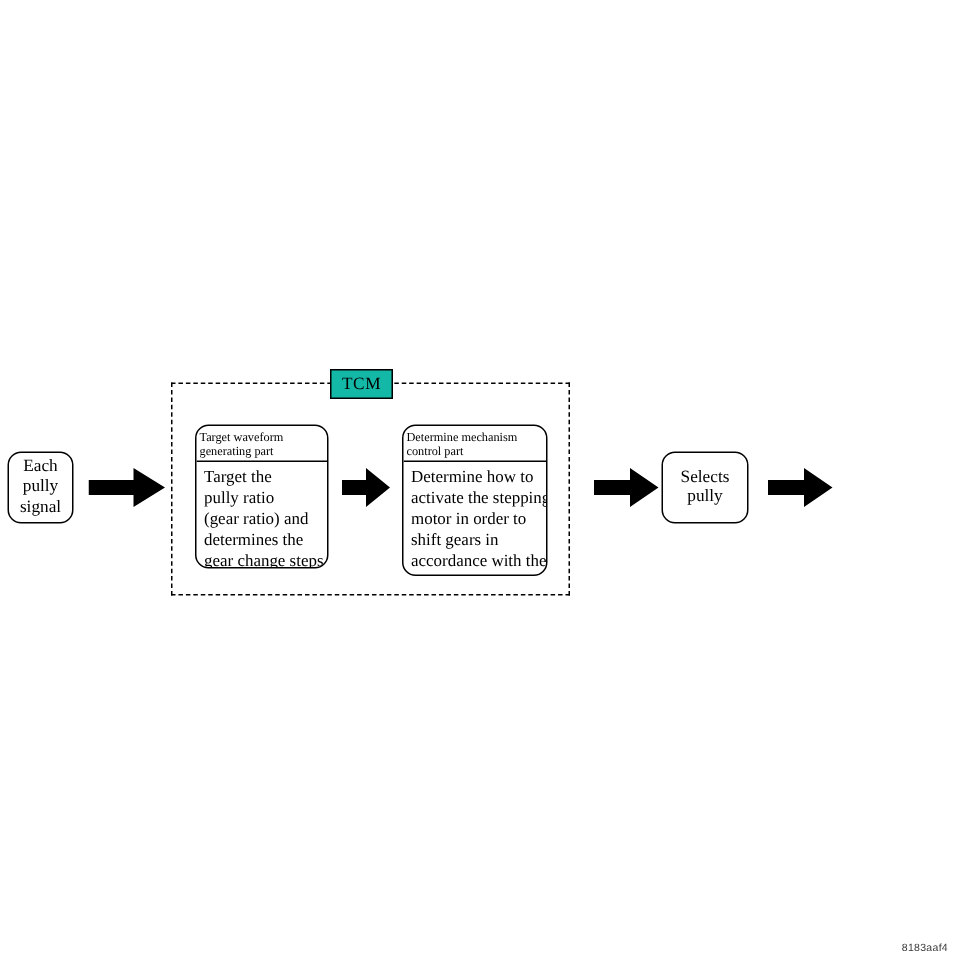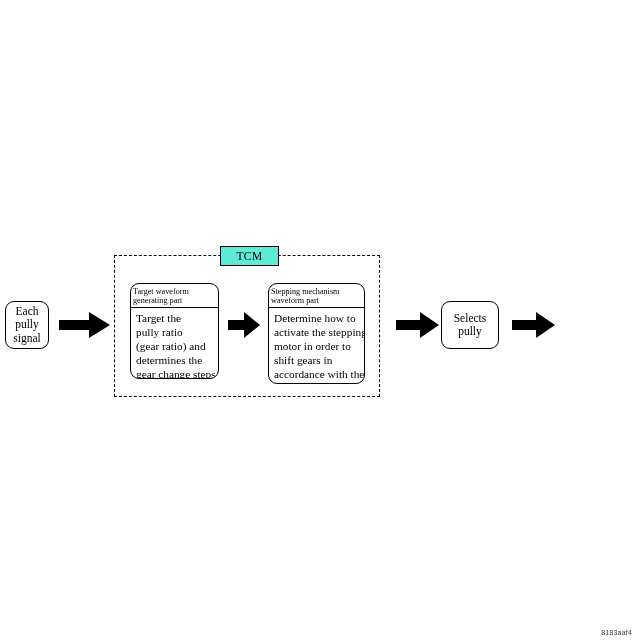--- a/index.html
+++ b/index.html
@@ -64,24 +64,24 @@
     width: 266px; height: 142px;
     box-sizing: border-box;
     border: 1.5px dashed #000;
     background: transparent;
   }
 
   
   #tcm-title-box {
     position: absolute;
     left: 220px; top: 246px;
-    width: 59px;  height: 20px;
+    width: 42px;  height: 20px;
     box-sizing: border-box;
     border: 1.3px solid #000;
-    background: #5eead4;
+    background: #14b8a6;
     display: flex;
     align-items: center;
     justify-content: center;
     font-size: 11.5px;
     letter-spacing: 0.4px;
   }
 
   
   .proc-box {
     position: absolute;
@@ -172,22 +172,22 @@
       <span class="line">gear change steps</span>
     </div>
   </div>
 
   <svg class="arrow" id="arrow-2" width="33" height="28" viewBox="0 0 33 28">
     <polygon points="0,9 16,9 16,1 32,14 16,27 16,19 0,19" fill="#000000"></polygon>
   </svg>
 
   <div class="proc-box" id="proc-gearshift-mechanism">
     <div class="proc-head">
-      <span class="line">Stepping mechanism</span>
-      <span class="line">waveform part</span>
+      <span class="line">Determine mechanism</span>
+      <span class="line">control part</span>
     </div>
     <div class="proc-body">
       <span class="line">Determine how to</span>
       <span class="line">activate the stepping</span>
       <span class="line">motor in order to</span>
       <span class="line">shift gears in</span>
       <span class="line">accordance with the</span>
       <span class="line">target waveform.</span>
     </div>
   </div>

